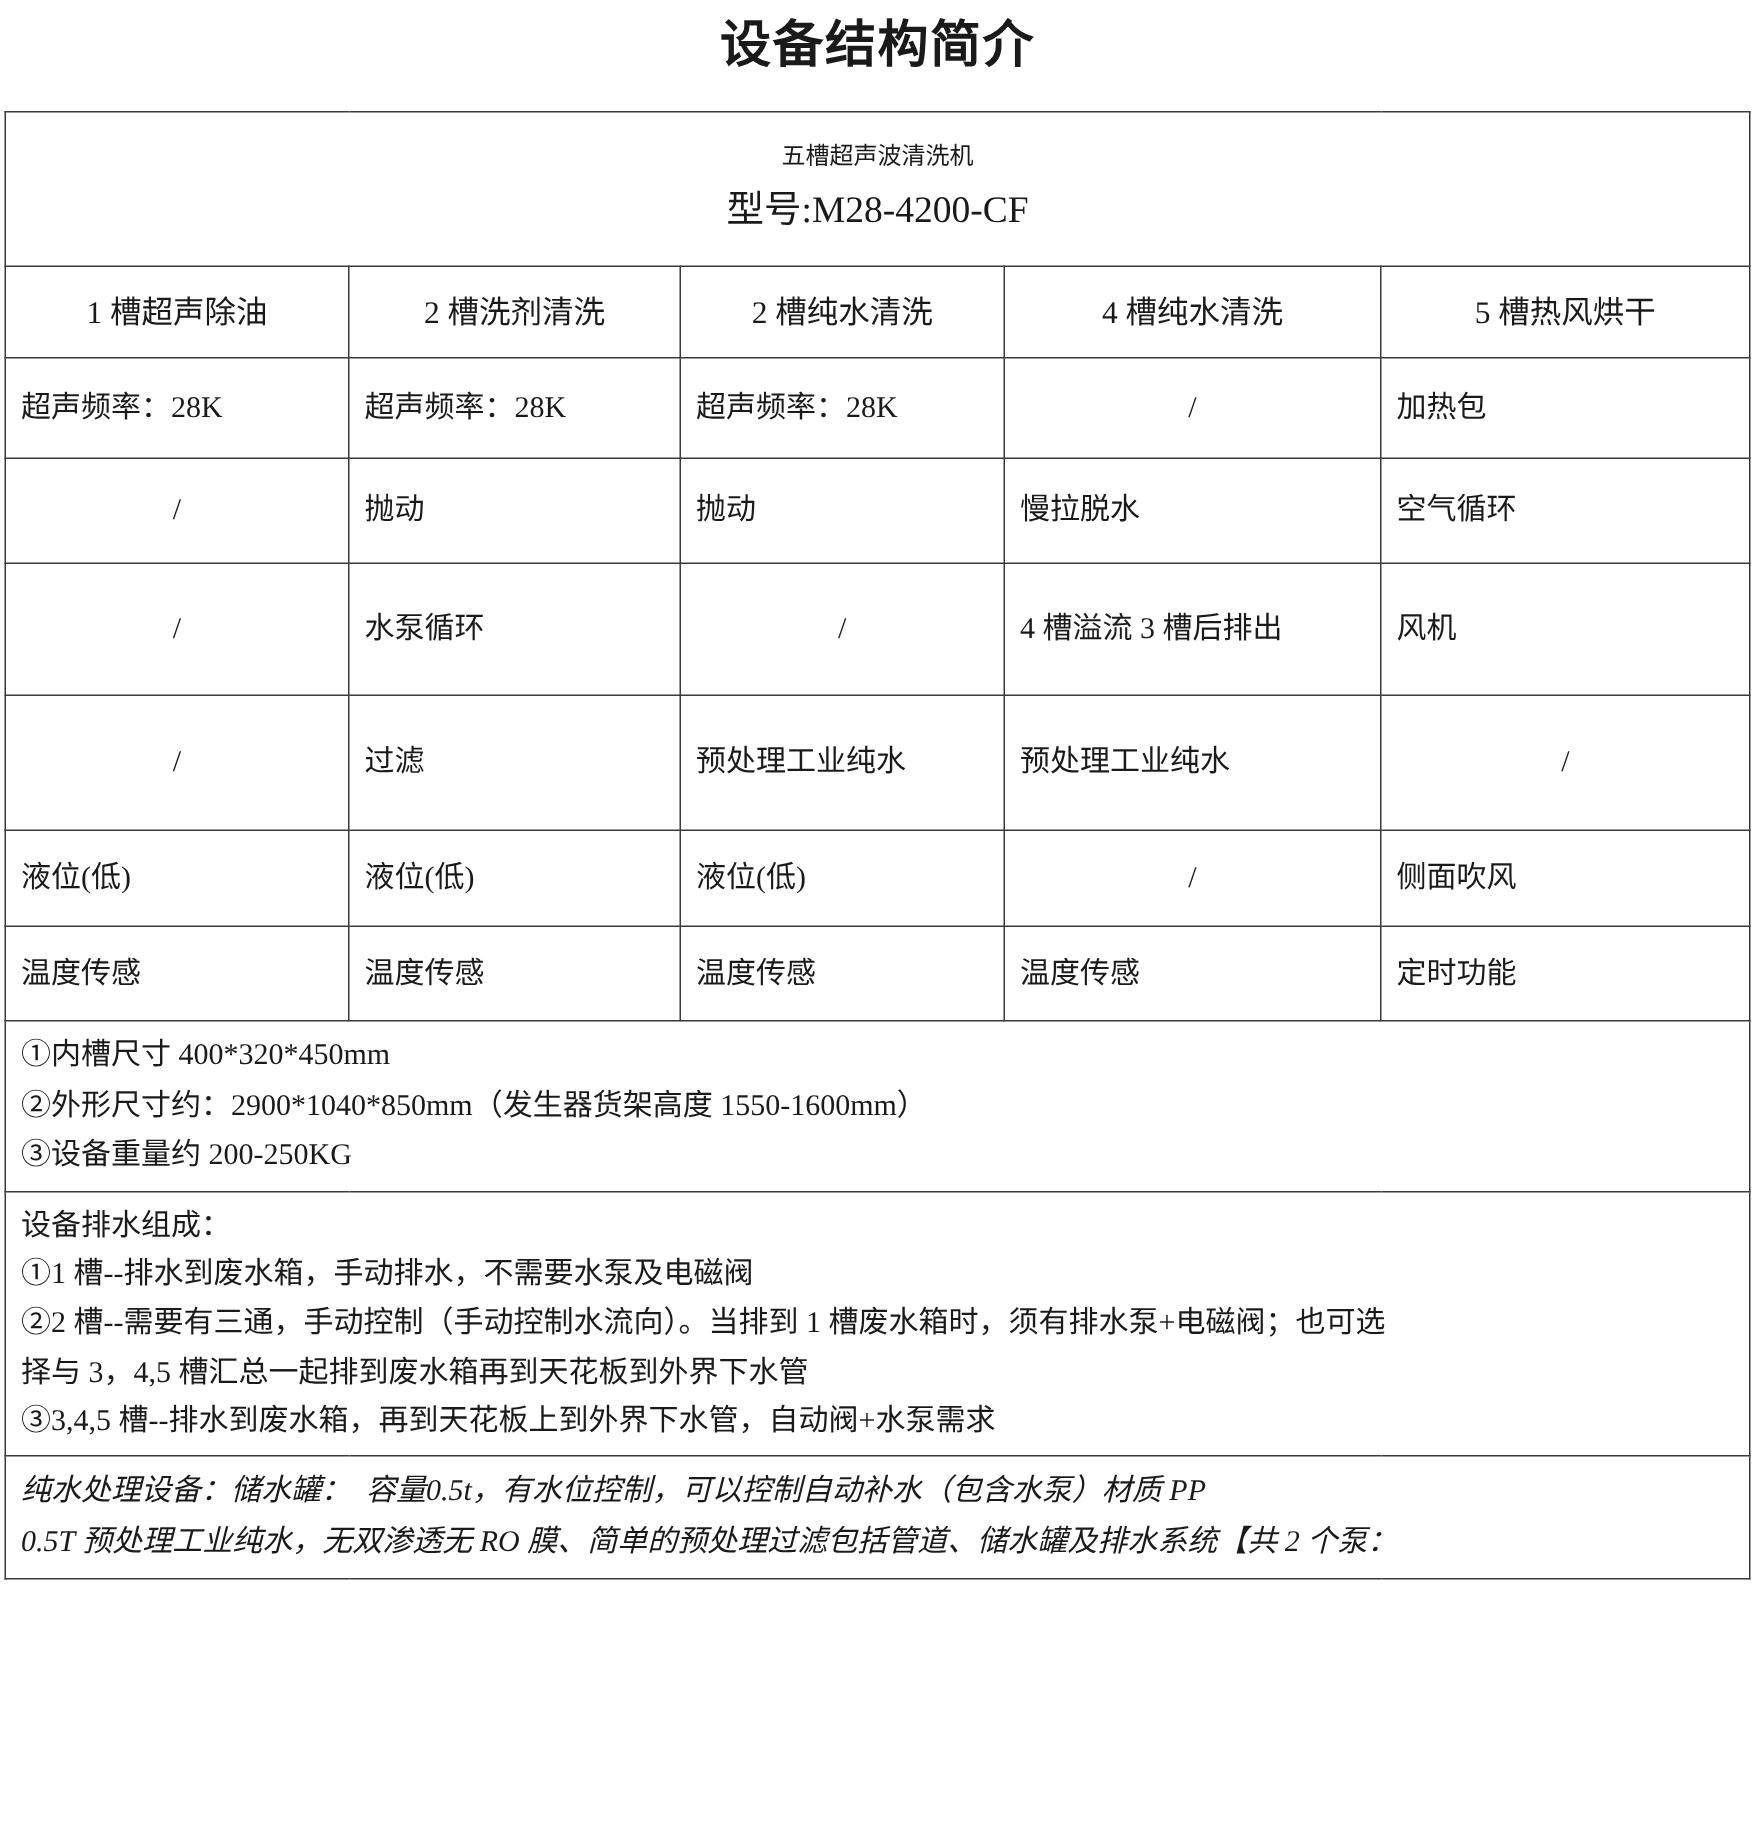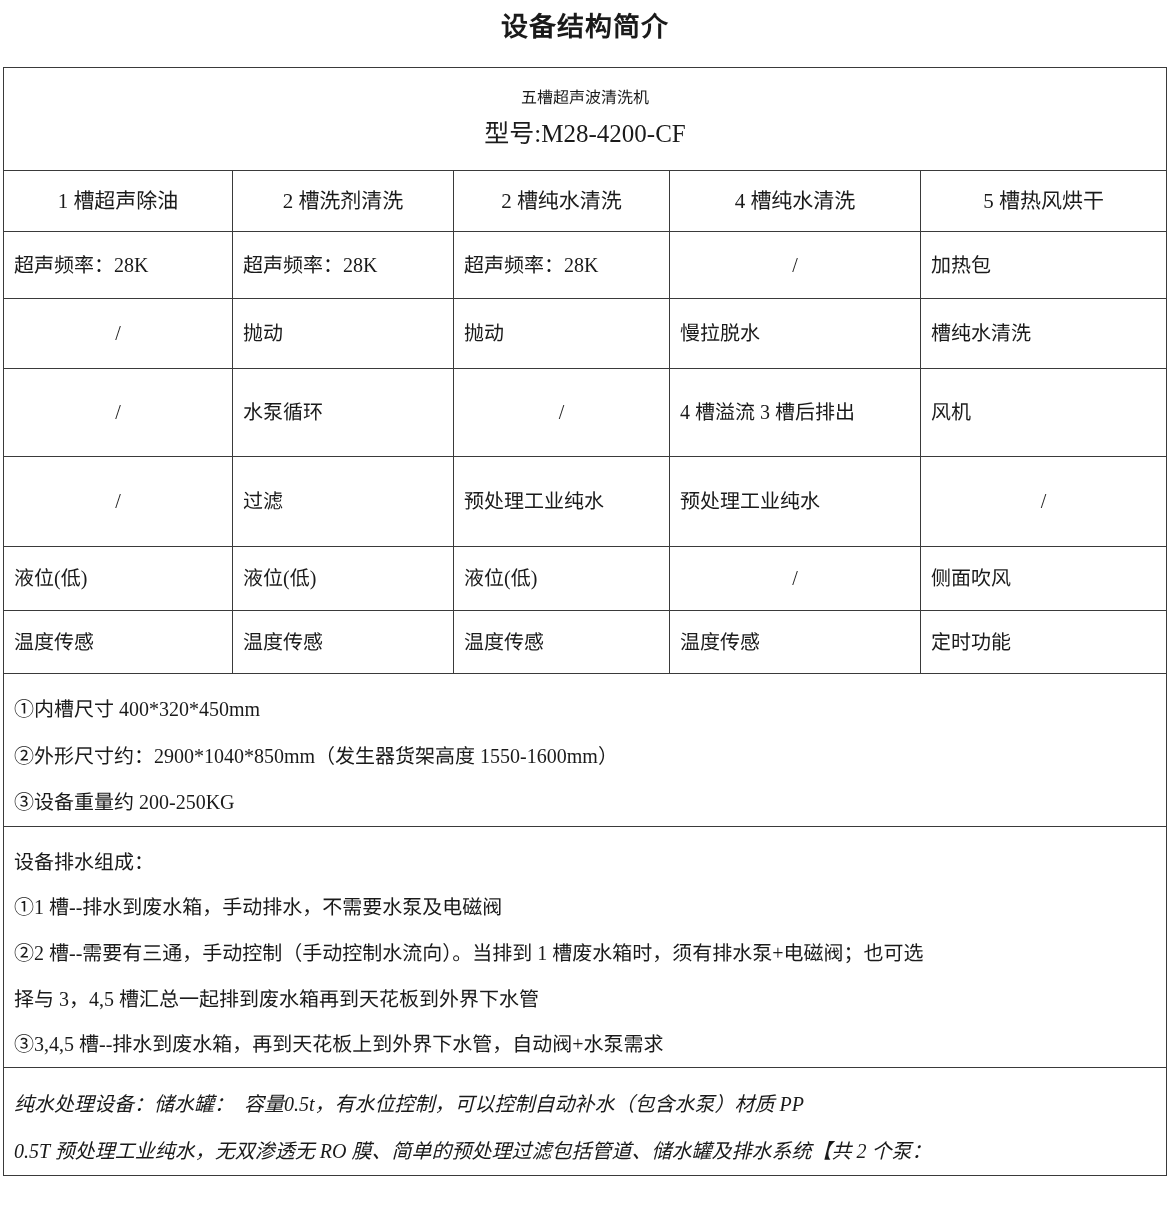--- a/index.html
+++ b/index.html
@@ -19,21 +19,21 @@
   .page {
     position: relative;
     width: 1170px;
     height: 1221px;
     box-sizing: border-box;
   }
 
   
   .doc-title {
     text-align: center;
-    font-size: 27px;
+    font-size: 34px;
     font-weight: 700;
     letter-spacing: 1px;
     line-height: 1;
     padding-top: 14px;
     padding-bottom: 0;
     margin: 0;
   }
 
   
   .spec-table {
@@ -111,21 +111,20 @@
   
   .block-cell {
     font-size: 20px;
     line-height: 1.62;
     padding: 9px 10px 10px 10px;
     text-align: left;
   }
   .block-cell .ln {
     display: block;
     white-space: pre-wrap;
-    margin-top: 13px;
   }
   .block-dims .ln { line-height: 1.68; }
   .block-drain .ln { line-height: 1.63; }
   .block-water { padding-top: 12px; padding-bottom: 16px; }
   .block-water .ln { line-height: 1.72; font-style: italic; }
 </style>
 </head>
 <body>
 
 <div class="page">
@@ -164,21 +163,21 @@
         <td class="slash">/</td>
         <td class="cell-left">加热包</td>
       </tr>
 
 
       <tr class="r-move">
         <td class="slash">/</td>
         <td class="cell-left">抛动</td>
         <td class="cell-left">抛动</td>
         <td class="cell-left">慢拉脱水</td>
-        <td class="cell-left">槽纯水清洗</td>
+        <td class="cell-left">空气循环</td>
       </tr>
 
       <tr class="r-pump">
         <td class="slash">/</td>
         <td class="cell-left">水泵循环</td>
         <td class="slash">/</td>
         <td class="cell-left">4 槽溢流 3 槽后排出</td>
         <td class="cell-left">风机</td>
       </tr>
 

